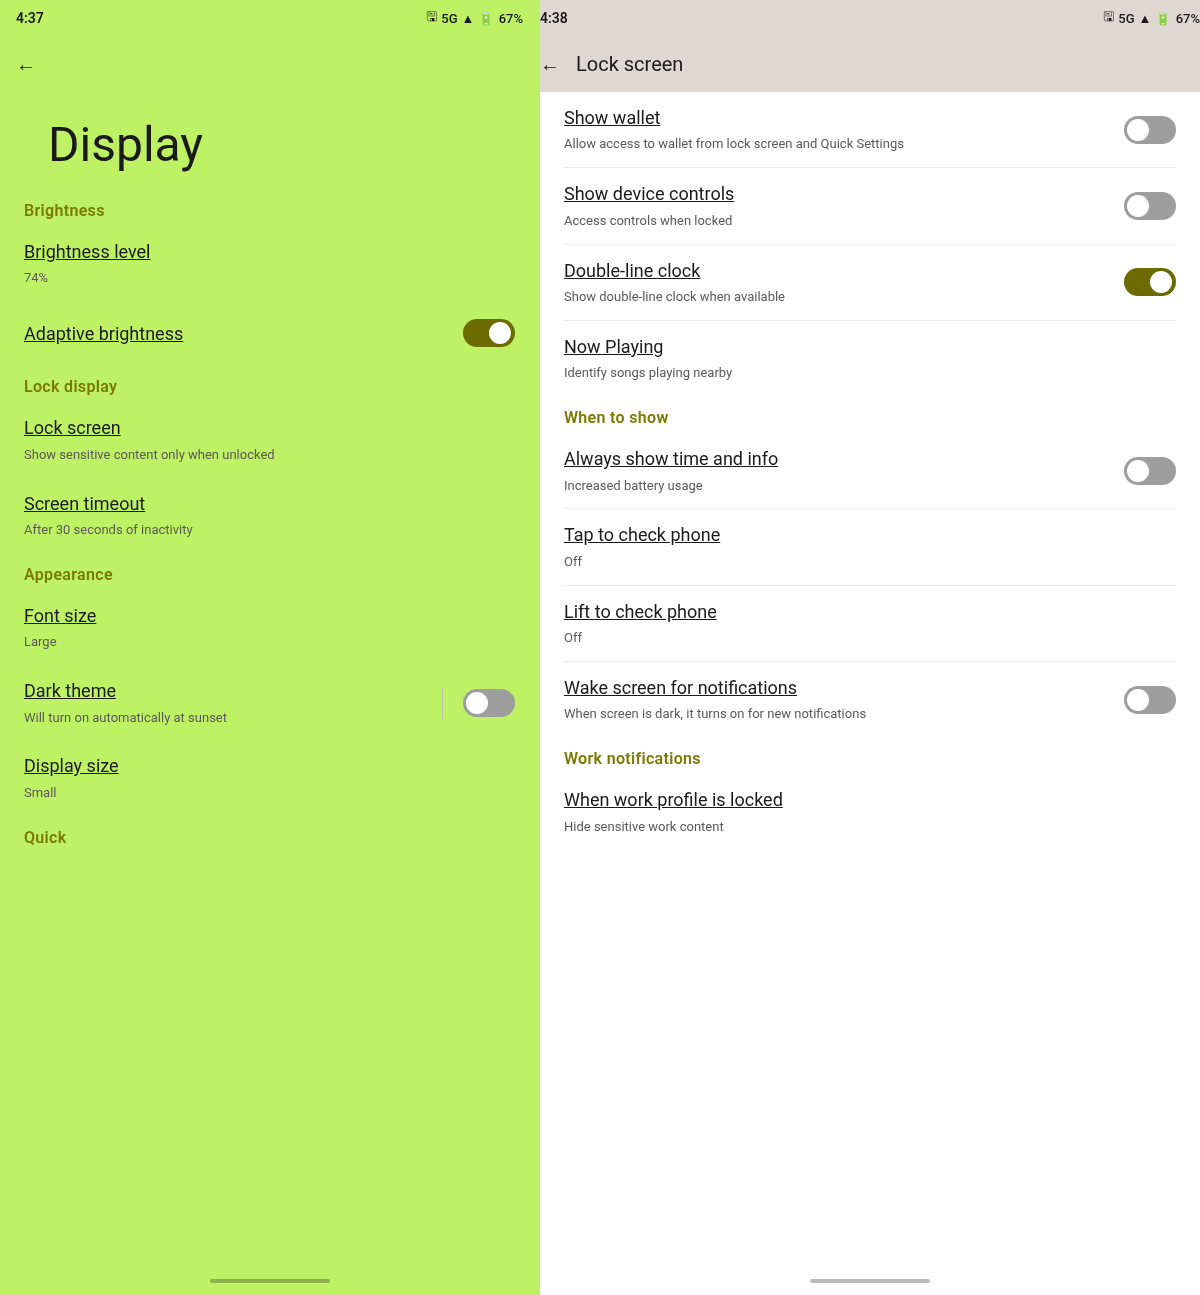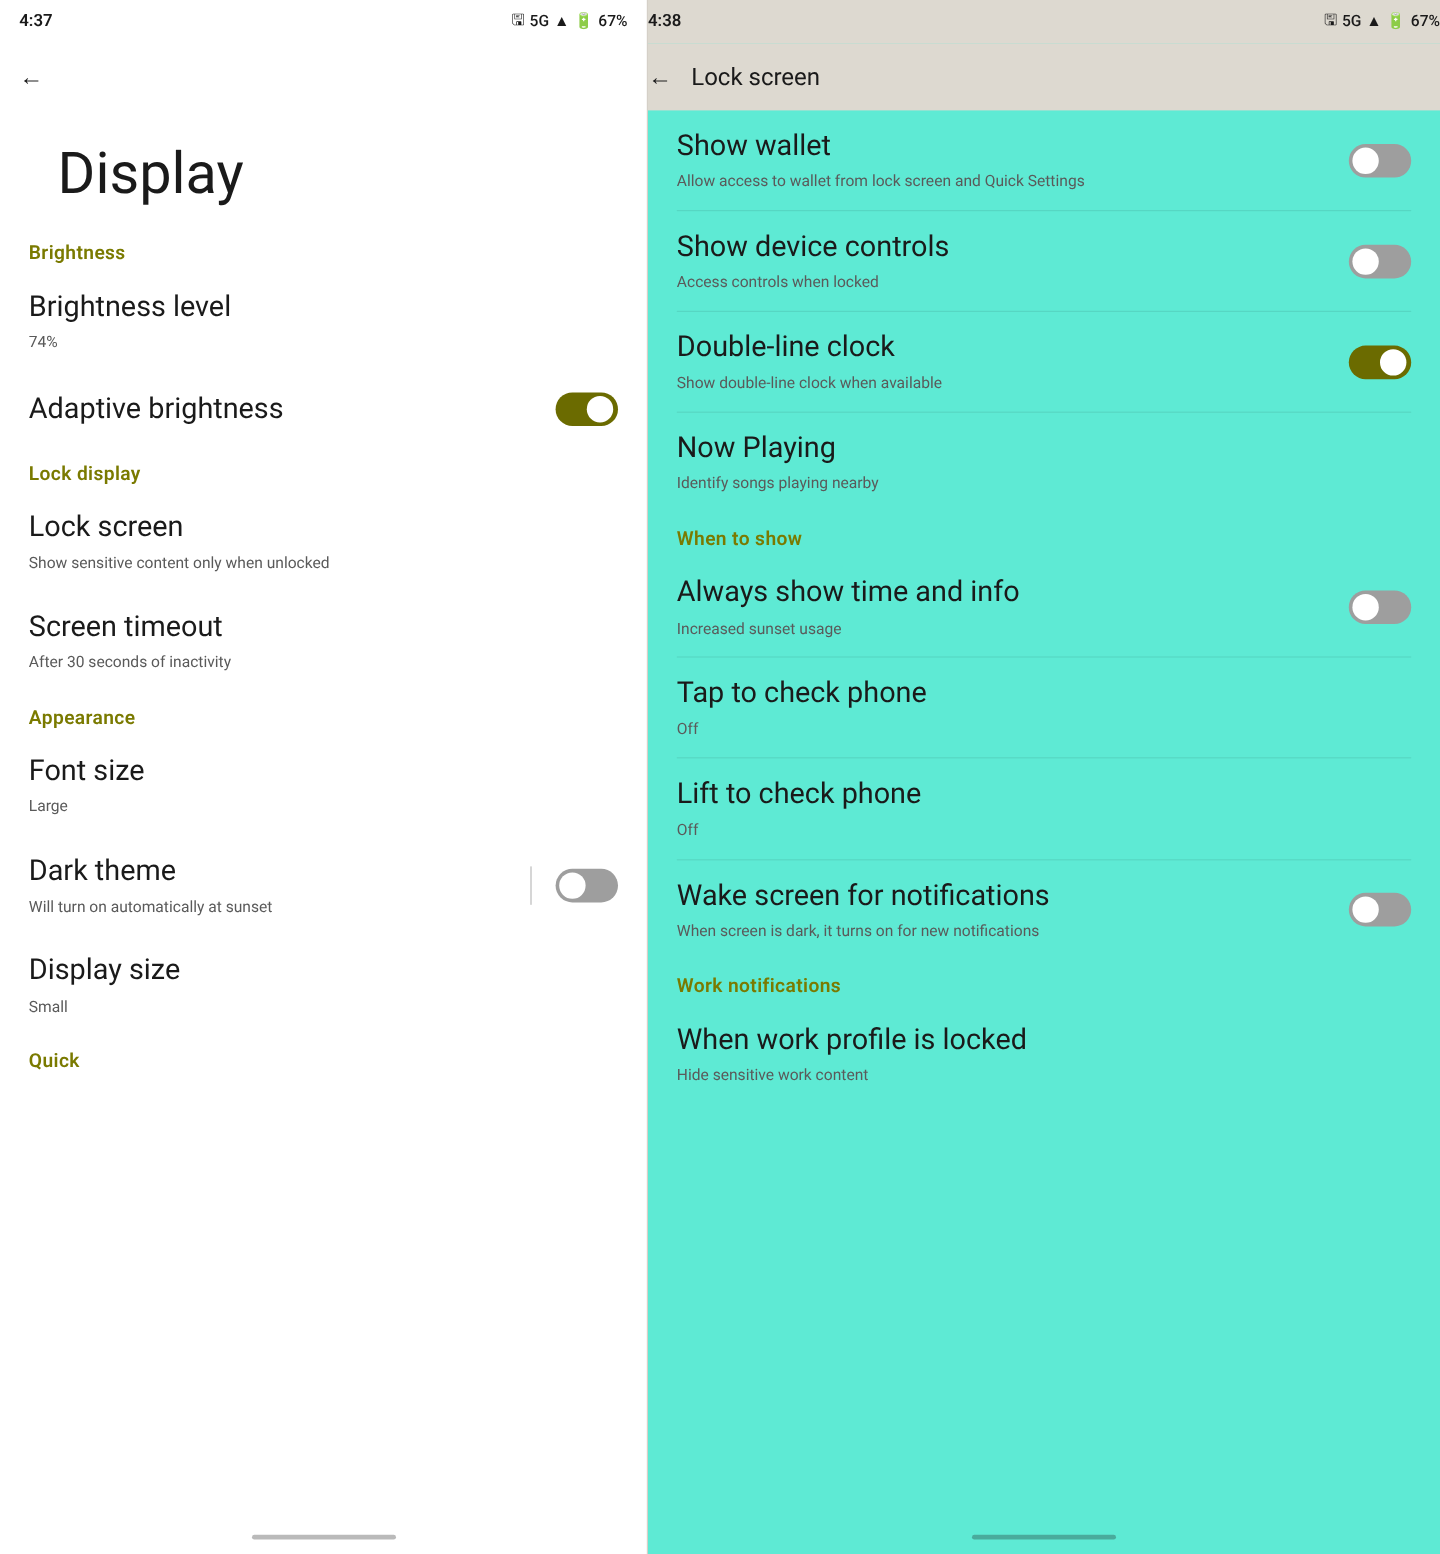--- a/index.html
+++ b/index.html
@@ -7,31 +7,31 @@
       font-family: 'Roboto', sans-serif;
       background: #e8e4dc;
       display: flex;
       width: 1200px;
       min-height: 1295px;
     }
 
     
     .left-panel {
       width: 540px;
-      background: #ffffff;
+      background: #bef264;
       display: flex;
       flex-direction: column;
       min-height: 1295px;
       border-right: 1px solid #d5d0c8;
     }
 
     
     .right-panel {
       width: 660px;
-      background: #5eead4;
+      background: #ffffff;
       display: flex;
       flex-direction: column;
       min-height: 1295px;
     }
 
     
     .status-bar {
       display: flex;
       justify-content: space-between;
       align-items: center;
@@ -85,24 +85,25 @@
     .setting-item {
       display: flex;
       align-items: center;
       justify-content: space-between;
       padding: 14px 24px;
       cursor: pointer;
       min-height: 64px;
     }
     .setting-text { flex: 1; }
     .setting-title {
-      font-size: 24px;
+      font-size: 18px;
       font-weight: 400;
       color: #1a1a1a;
       line-height: 1.3;
+      text-decoration: underline;
     }
     .setting-subtitle {
       font-size: 13px;
       color: #5a5a5a;
       margin-top: 7px;
       line-height: 1.3;
     }
 
     
     .toggle {
@@ -315,21 +316,21 @@
       <div class="setting-title">Now Playing</div>
       <div class="setting-subtitle">Identify songs playing nearby</div>
     </div>
   </div>
 
   <div class="section-header">When to show</div>
 
   <div class="setting-item">
     <div class="setting-text">
       <div class="setting-title">Always show time and info</div>
-      <div class="setting-subtitle">Increased sunset usage</div>
+      <div class="setting-subtitle">Increased battery usage</div>
     </div>
     <div class="toggle off">
       <div class="toggle-knob"></div>
     </div>
   </div>
 
   <div class="divider"></div>
 
   <div class="setting-item">
     <div class="setting-text">

